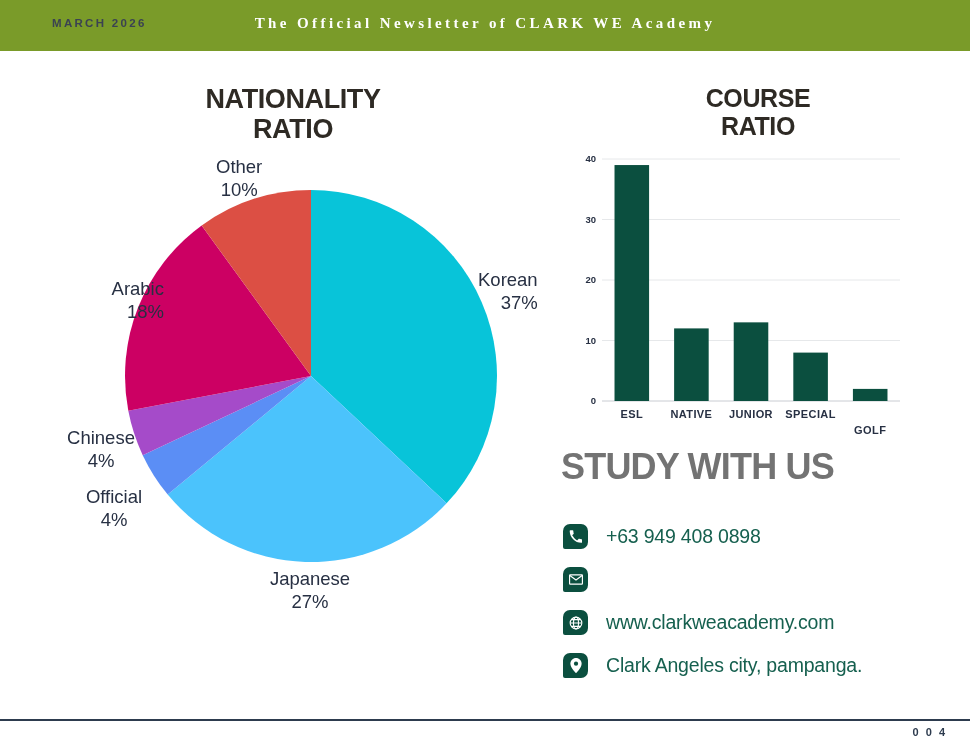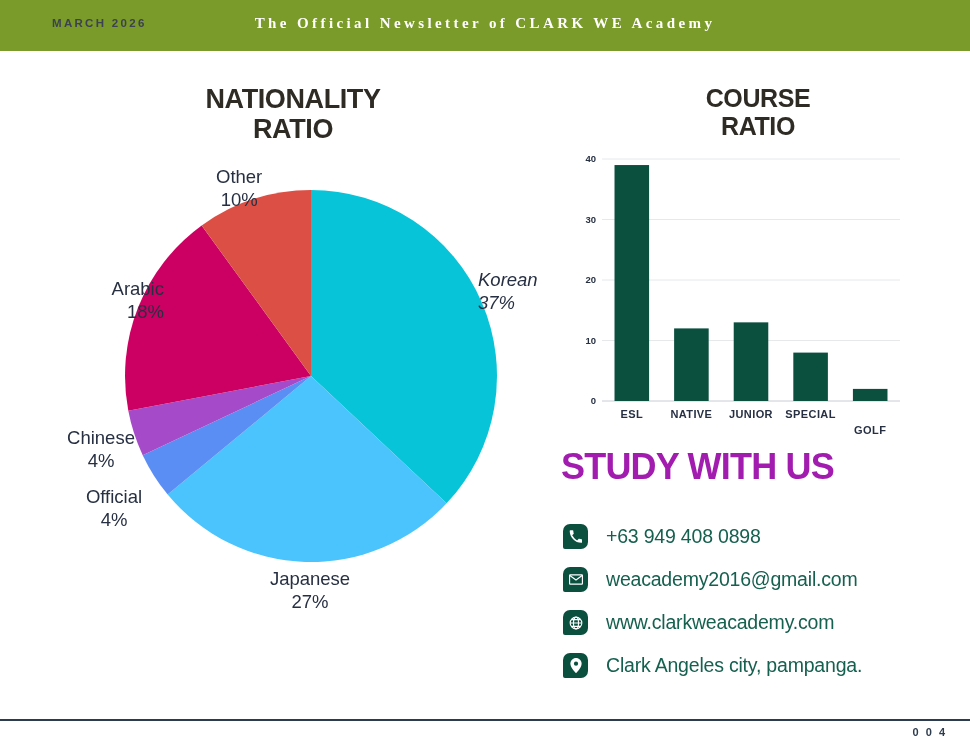--- a/index.html
+++ b/index.html
@@ -71,21 +71,21 @@
     position: absolute; text-align: center;
     font-family: "Liberation Sans", sans-serif;
     font-size: 11px; font-weight: 700; color: #273043;
     letter-spacing: 0.4px;
   }
 
   
   #study-heading {
     position: absolute; left: 561px; top: 446px;
     font-family: "Liberation Sans", sans-serif;
-    font-size: 36px; font-weight: 700; color: #a21caf;
+    font-size: 36px; font-weight: 700; color: #737373;
     letter-spacing: -0.8px; white-space: nowrap;
   }
   .contact-list { position: absolute; left: 563px; top: 515px; width: 400px; }
   .contact-row {
     display: flex; align-items: center; height: 43px;
   }
   .contact-badge {
     width: 25px; height: 25px; flex: 0 0 25px;
     background: #0b4f3f;
     border-radius: 7px 7px 7px 2px;
@@ -129,26 +129,26 @@
       <g id="pie-slices">
           <path d="M 311 226 L 311 40 A 186 186 0 0 1 446.58816470038255 353.32576170273603 Z" fill="#08c4d9"></path>
           <path d="M 311 226 L 446.58816470038255 353.32576170273603 A 186 186 0 0 1 167.68453684370328 344.5608620932564 Z" fill="#4bc3fc"></path>
           <path d="M 311 226 L 167.68453684370328 344.5608620932564 A 186 186 0 0 1 142.7021682413204 305.1949482311036 Z" fill="#5b8ef5"></path>
           <path d="M 311 226 L 142.7021682413204 305.1949482311036 A 186 186 0 0 1 128.2945713644639 260.85292451294475 Z" fill="#a54bc9"></path>
           <path d="M 311 226 L 128.2945713644639 260.85292451294475 A 186 186 0 0 1 201.67194307359998 75.5228390462598 Z" fill="#cc0063"></path>
           <path d="M 311 226 L 201.67194307359998 75.5228390462598 A 186 186 0 0 1 310.99999999999994 40 Z" fill="#dc4f44"></path>
         </g>
     </svg>
 
-    <div class="pie-label" id="lbl-other" style="left:216px; top:16px; text-align:center;">
+    <div class="pie-label" id="lbl-other" style="left:216px; top:6px; text-align:center;">
       <span>Other</span>
       <span class="pct">10%</span>
     </div>
 
-    <div class="pie-label" id="lbl-korean" style="left:478px; top:119px; text-align:left;font-style:italic;">
+    <div class="pie-label" id="lbl-korean" style="left:478px; top:119px; text-align:right;">
       <span>Korean</span>
       <span class="pct">37%</span>
     </div>
 
     <div class="pie-label" id="lbl-arabic" style="left:86px; top:128px; text-align:right; width:78px;">
       <span>Arabic</span>
       <span class="pct">18%</span>
     </div>
 
     <div class="pie-label" id="lbl-chinese" style="left:61px; top:277px; text-align:center; width:80px;">
@@ -218,21 +218,20 @@
       <span class="contact-text">+63 949 408 0898</span>
     </div>
 
     <div class="contact-row">
       <span class="contact-badge">
         <svg width="14" height="11" viewBox="0 0 24 18" fill="none" stroke="#ffffff" stroke-width="2">
           <rect x="1" y="1" width="22" height="16" rx="1"></rect>
           <path d="M1.5 2.2 12 10 22.5 2.2"></path>
         </svg>
       </span>
-      <span class="contact-text">weacademy2016@gmail.com</span>
     </div>
 
     <div class="contact-row">
       <span class="contact-badge">
         <svg width="14" height="14" viewBox="0 0 24 24" fill="none" stroke="#ffffff" stroke-width="1.9">
           <circle cx="12" cy="12" r="10"></circle>
           <ellipse cx="12" cy="12" rx="4.3" ry="10"></ellipse>
           <path d="M2 12h20M3.6 6.2h16.8M3.6 17.8h16.8"></path>
         </svg>
       </span>

